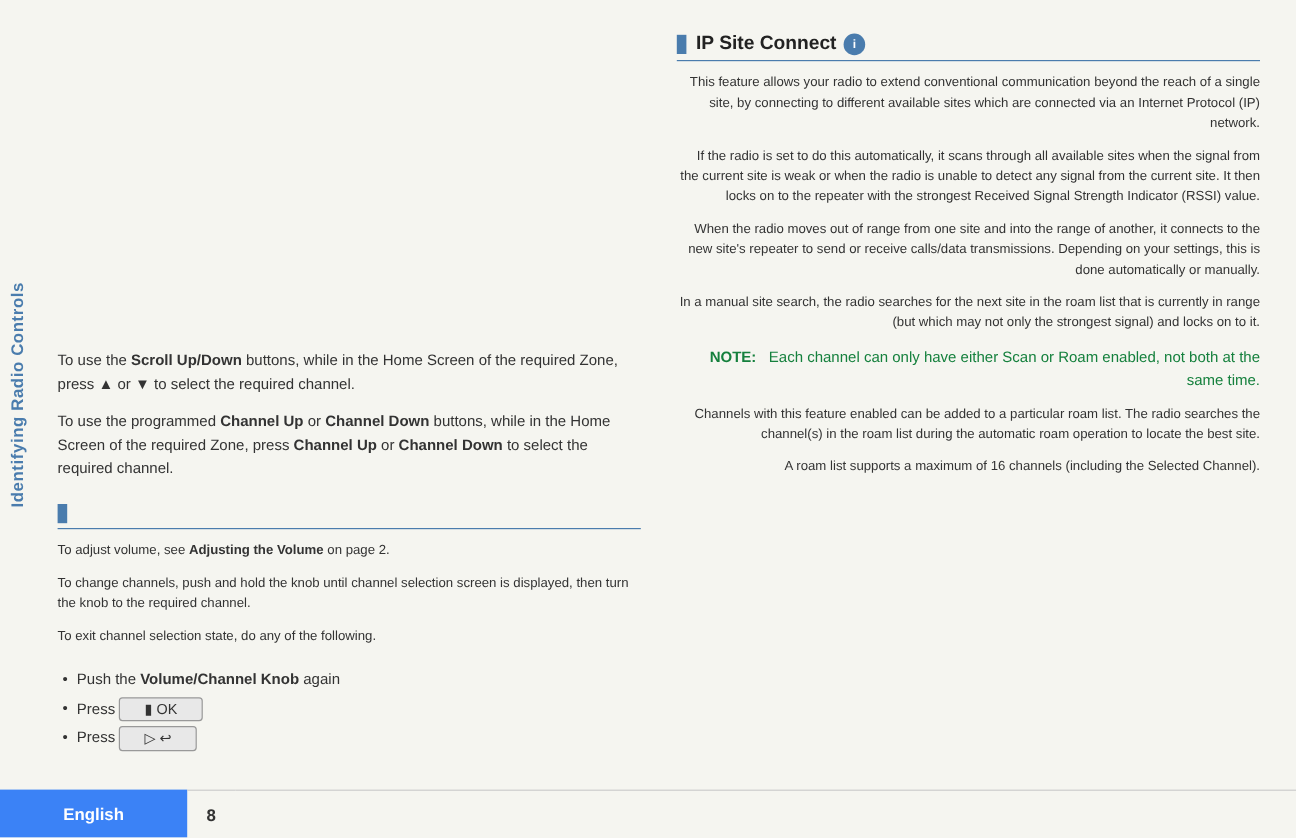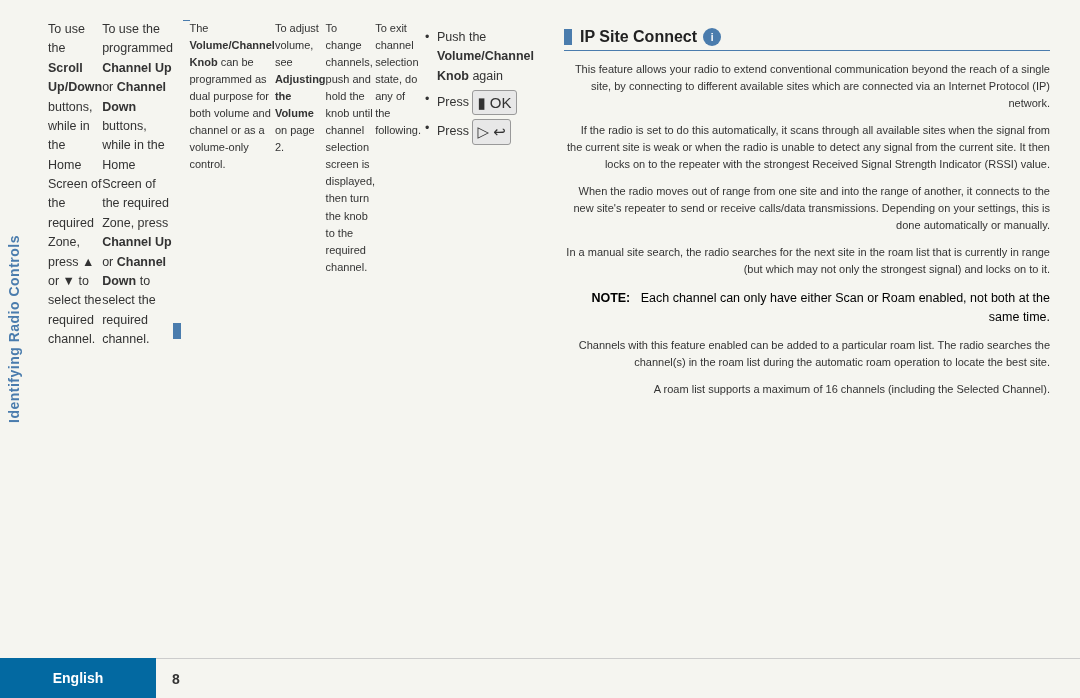--- a/index.html
+++ b/index.html
@@ -51,21 +51,21 @@
       position: absolute;
       bottom: 0;
       left: 0;
       right: 0;
       height: 40px;
       display: flex;
       align-items: stretch;
     }
 
     .bottom-english {
-      background: #0369a1;
+      background: #3b82f6;
       color: white;
       font-weight: bold;
       font-size: 14px;
       width: 156px;
       display: flex;
       align-items: center;
       justify-content: center;
     }
 
     .bottom-page-num {
@@ -94,21 +94,21 @@
       bottom: 40px;
       display: flex;
       flex-direction: row;
       padding: 20px 30px 20px 20px;
       gap: 30px;
     }
 
     .left-col {
       flex: 1;
       display: flex;
-      flex-direction: row;
+      flex-direction: column;
       gap: 0;
       justify-content: flex-end;
     }
 
     .right-col {
       flex: 1;
       display: flex;
       flex-direction: column;
       gap: 0;
       text-align: right;
@@ -180,22 +180,22 @@
       left: 4px;
       color: #333;
     }
 
     
     .key-btn {
       display: inline-block;
       background: #e8e8e8;
       border: 1px solid #999;
       border-radius: 3px;
-      padding: 0px 4px;
-      font-size: 15px;
+      padding: 0px 20px;
+      font-size: 12px;
       vertical-align: middle;
       white-space: nowrap;
       color: #333;
       font-family: Arial, sans-serif;
     }
 
     
     .ip-icon {
       display: inline-flex;
       align-items: center;
@@ -207,21 +207,21 @@
       color: white;
       font-size: 10px;
       font-weight: bold;
       flex-shrink: 0;
       vertical-align: middle;
     }
 
     .note-text {
       font-size: 12.5px;
       line-height: 1.55;
-      color: #000000;
+      color: #15803d;
       margin-bottom: 10px;
     }
 
     .note-text .note-label {
       font-weight: bold;
     }
 
     b, strong {
       font-weight: bold;
     }
@@ -245,23 +245,20 @@
 
       <p class="intro-para">
         To use the programmed <b>Channel Up</b> or <b>Channel Down</b> buttons, while in the Home Screen of the required Zone, press <b>Channel Up</b> or <b>Channel Down</b> to select the required channel.
       </p>
 
       <div class="section-heading">
         <div class="section-heading-bar"></div>
       </div>
       <hr class="section-divider">
 
-      <p class="section-para">
-        The <b>Volume/Channel Knob</b> can be programmed as dual purpose for both volume and channel or as a volume-only control.
-      </p>
 
       <p class="section-para">
         To adjust volume, see <b>Adjusting the Volume</b> on page 2.
       </p>
 
       <p class="section-para">To change channels, push and hold the knob until channel selection screen is displayed, then turn the knob to the required channel.</p>
 
       <p class="section-para">To exit channel selection state, do any of the following.</p>
 
       <ul class="bullet-list">

